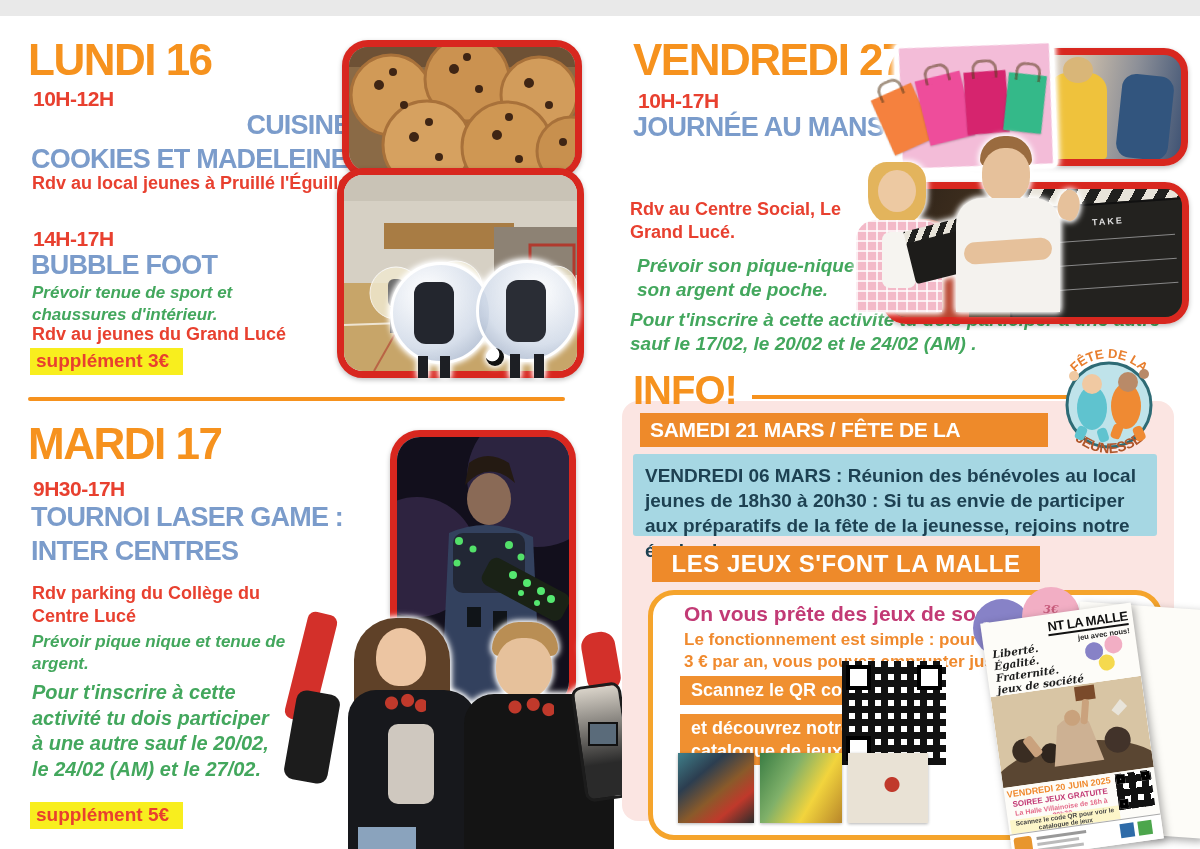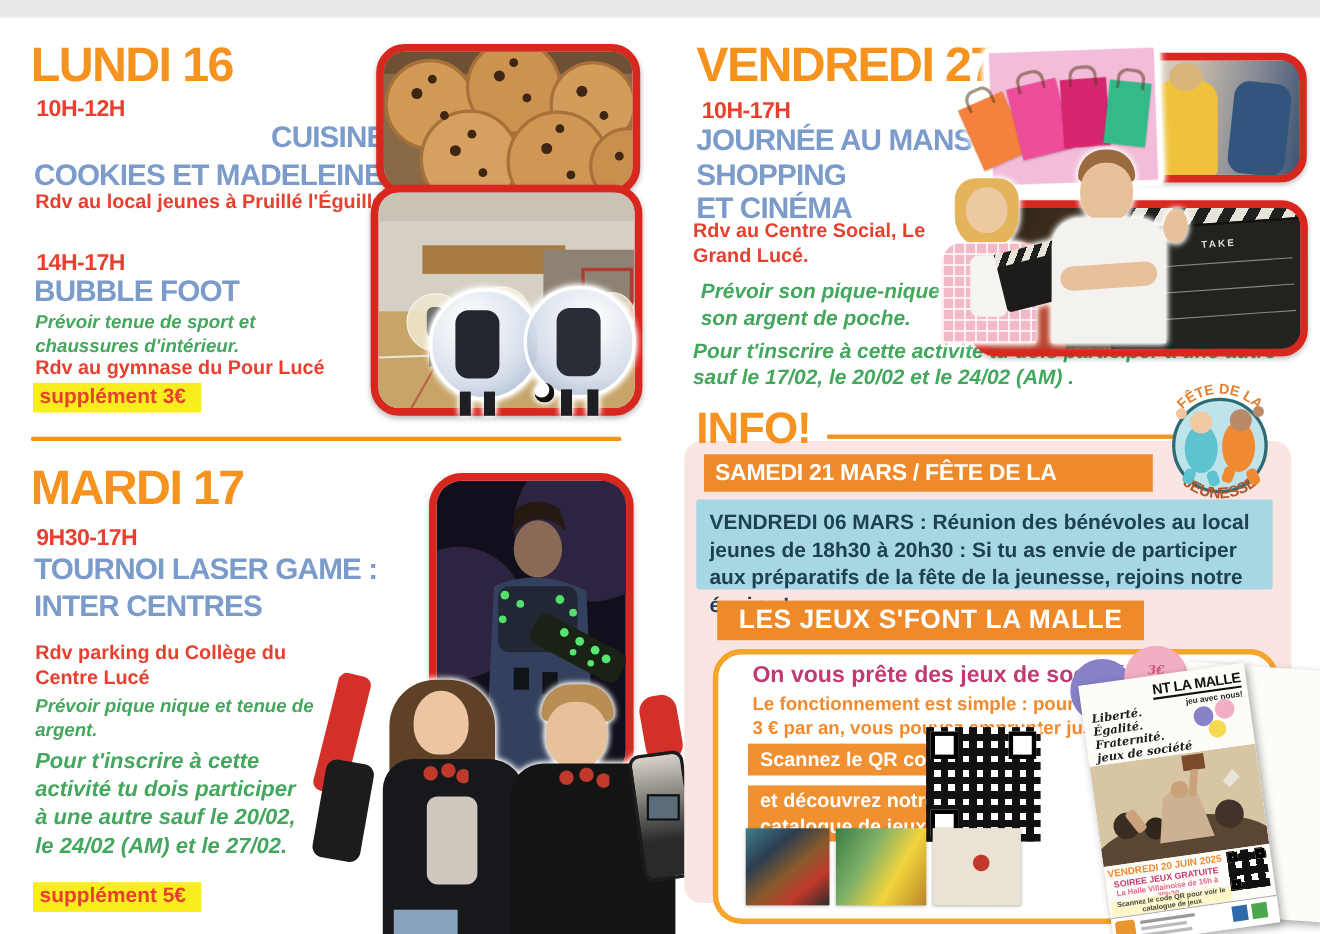--- a/index.html
+++ b/index.html
@@ -56,21 +56,21 @@
 
   <div class="abs time" style="left:33px;top:71px;">10H-12H</div>
   <div class="abs act-title pre" style="left:31px;top:93px;text-align:right;">CUISINE :
 COOKIES ET MADELEINES</div>
   <div class="abs rdv" style="left:32px;top:156px;">Rdv au local jeunes à Pruillé l'Éguillé</div>
 
   <div class="abs time" style="left:33px;top:211px;">14H-17H</div>
   <div class="abs act-title" style="left:31px;top:233px;">BUBBLE FOOT</div>
   <div class="abs note pre" style="left:32px;top:266px;">Prévoir tenue de sport et
 chaussures d'intérieur.</div>
-  <div class="abs rdv" style="left:32px;top:307px;">Rdv au gymnase du Pour Lucé</div>
+  <div class="abs rdv" style="left:32px;top:307px;">Rdv au jeunes du Grand Lucé</div>
   <div class="abs supp" style="left:30px;top:332px;">supplément 3€</div>
 
   <div class="abs photo" style="left:342px;top:24px;width:226px;height:124px;border-radius:26px;overflow:hidden;">
     <svg width="226" height="124" viewBox="0 0 226 124" preserveAspectRatio="none">
       <rect width="226" height="124" fill="#8a6a46"></rect>
       <rect width="226" height="20" fill="#6e5135"></rect>
       <g stroke="#a8713a" stroke-width="3">
         <circle cx="42" cy="48" r="40" fill="#d19a57"></circle>
         <circle cx="118" cy="32" r="42" fill="#cb9250"></circle>
         <circle cx="190" cy="48" r="38" fill="#d29c5b"></circle>
@@ -195,22 +195,20 @@
     <div class="abs" style="left:168px;top:122px;width:150px;height:171px;background:#141414;border-radius:30px 40px 0 0;"></div>
     <div class="abs" style="left:206px;top:122px;width:52px;height:26px;background:radial-gradient(circle at 25% 50%,#c0392b 0 6px,transparent 7px),radial-gradient(circle at 60% 40%,#c0392b 0 6px,transparent 7px),radial-gradient(circle at 90% 60%,#c0392b 0 6px,transparent 7px);"></div>
     <div class="abs" style="left:288px;top:60px;width:34px;height:60px;background:#d3302a;border-radius:14px;transform:rotate(-10deg);"></div>
     <div class="abs" style="left:282px;top:112px;width:44px;height:110px;background:linear-gradient(#d8d2c8,#2a2a2a 70%);border:3px solid #1c1c1c;border-radius:10px;transform:rotate(-8deg);"></div>
     <div class="abs" style="left:292px;top:150px;width:26px;height:20px;background:#5a6b7a;border:2px solid #111;"></div>
   </div>
 
   <div class="abs day-title" style="left:633px;top:22px;">VENDREDI 27</div>
   <div class="abs time" style="left:638px;top:73px;">10H-17H</div>
   <div class="abs act-title" style="left:633px;top:95px;">JOURNÉE AU MANS :</div>
-  <div class="abs act-title pre" style="left:633px;top:128px;line-height:1.12;">SHOPPING
-ET CINÉMA</div>
   <div class="abs rdv pre" style="left:630px;top:182px;">Rdv au Centre Social, Le
 Grand Lucé.</div>
   <div class="abs note pre" style="left:637px;top:238px;font-size:19px;">Prévoir son pique-nique et
 son argent de poche.</div>
   <div class="abs note pre" style="left:630px;top:292px;font-size:19px;width:560px;">Pour t'inscrire à cette activité tu dois participer à une autre
 sauf le 17/02, le 20/02 et le 24/02 (AM) .</div>
 
   <div class="abs photo" style="left:952px;top:32px;width:222px;height:104px;border-radius:24px;overflow:hidden;background:linear-gradient(100deg,#d8cfc4 0%,#e7ddd0 30%,#c4b8a8 55%,#8d9098 75%,#3f5374 100%);">
     <div class="abs" style="left:90px;top:18px;width:58px;height:86px;background:#efc23c;border-radius:18px 18px 4px 4px;"></div>
     <div class="abs" style="left:104px;top:2px;width:30px;height:26px;background:#d9b678;border-radius:50%;"></div>

